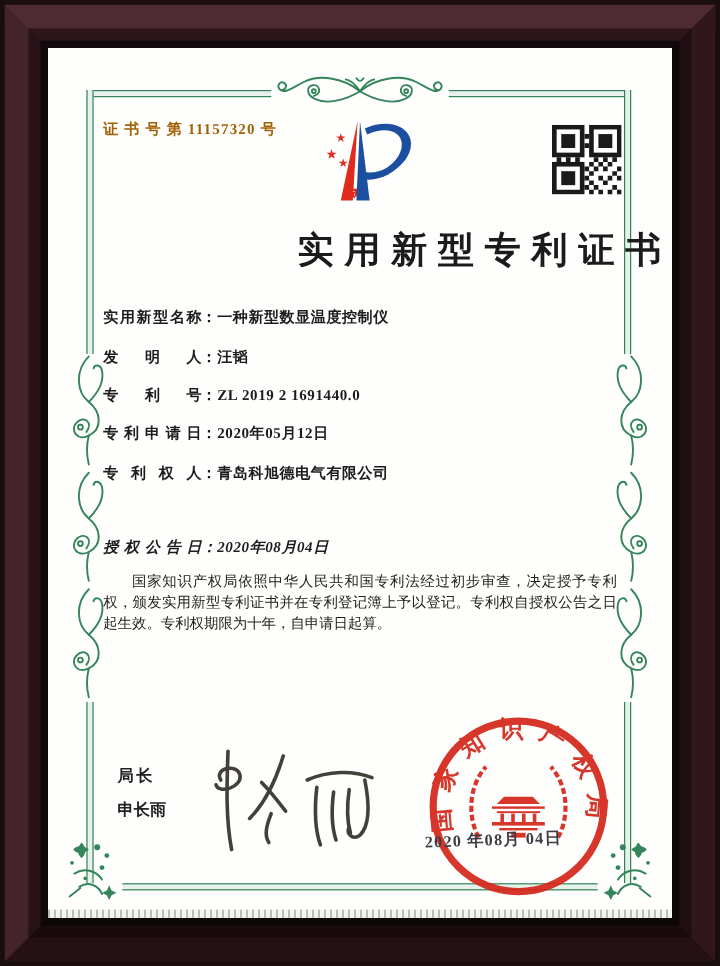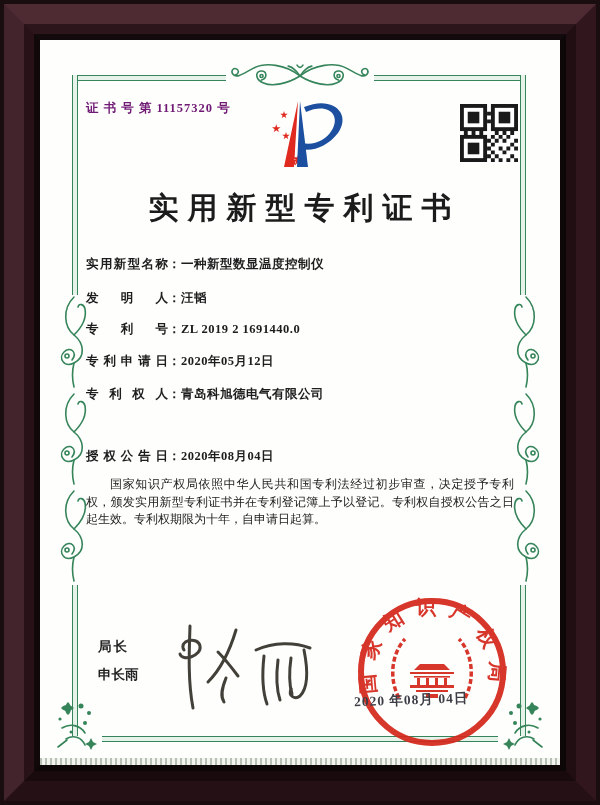--- a/index.html
+++ b/index.html
@@ -22,31 +22,31 @@
   .vl-l{left:32px;top:35px;height:661px;}
   .vl-r{left:480px;top:35px;height:661px;}
   .flourish{position:absolute;left:186px;top:16px;width:148px;height:40px;}
   .vine{position:absolute;width:40px;height:290px;top:255px;background:#fefefc;}
   .vine-l{left:14px;} .vine-r{left:466px;transform:scaleX(-1);}
   .corner{position:absolute;width:44px;height:52px;top:658px;}
   .corner-l{left:14px;} .corner-r{left:462px;transform:scaleX(-1);}
   .bottom-strip{position:absolute;left:0;right:0;bottom:0;height:7px;opacity:.65;
     background:repeating-linear-gradient(90deg,#8fa08c 0 2px,#edefe8 2px 5px);}
   
-  .cert-no{position:absolute;left:46px;top:60px;font-size:12.5px;letter-spacing:1px;color:#701a75;font-weight:600;}
+  .cert-no{position:absolute;left:46px;top:60px;font-size:12.5px;letter-spacing:1px;color:#a16207;font-weight:600;}
   .logo{position:absolute;left:200px;top:53px;width:130px;height:85px;}
   .qr{position:absolute;left:420px;top:64px;width:58px;height:58px;}
-  .title{position:absolute;left:0;right:0;top:148px;text-align:center;font-size:30px;font-weight:bold;
+  .title{position:absolute;left:0;right:0;top:148px;text-align:right;font-size:30px;font-weight:bold;
          letter-spacing:9px;padding-left:9px;color:#1b1b1b;}
   
   .row{position:absolute;left:46px;width:440px;font-size:12.5px;font-weight:bold;color:#1d1d1d;}
   .flabel{display:inline-block;width:82px;text-align:justify;text-align-last:justify;vertical-align:top;}
   .colon{display:inline-block;width:13px;}
   .fval{letter-spacing:.5px;}
-  .r1{top:216px;} .r2{top:250px;} .r3{top:281px;} .r4{top:313px;} .r5{top:346px;} .r6{top:377px;} .r7{top:408px;}
+  .r1{top:216px;} .r2{top:250px;} .r3{top:281px;} .r4{top:313px;} .r5{top:346px;} .r6{top:377px;} .r7{top:408px;font-style:italic;}
   .g2{position:absolute;left:252px;top:0;}
   .g2 .flabel{width:80px;}
   
   .body-text{position:absolute;left:46px;top:436px;width:428px;font-size:12px;line-height:17.5px;
              text-align:justify;color:#22221f;}
   .body-text p{margin:0;text-indent:2em;}
   
   .director-title{position:absolute;left:58px;top:598px;font-family:"Liberation Sans",sans-serif;
                   font-size:13.5px;font-weight:700;color:#222;letter-spacing:2px;}
   .director-name{position:absolute;left:58px;top:626px;font-family:"Liberation Sans",sans-serif;

